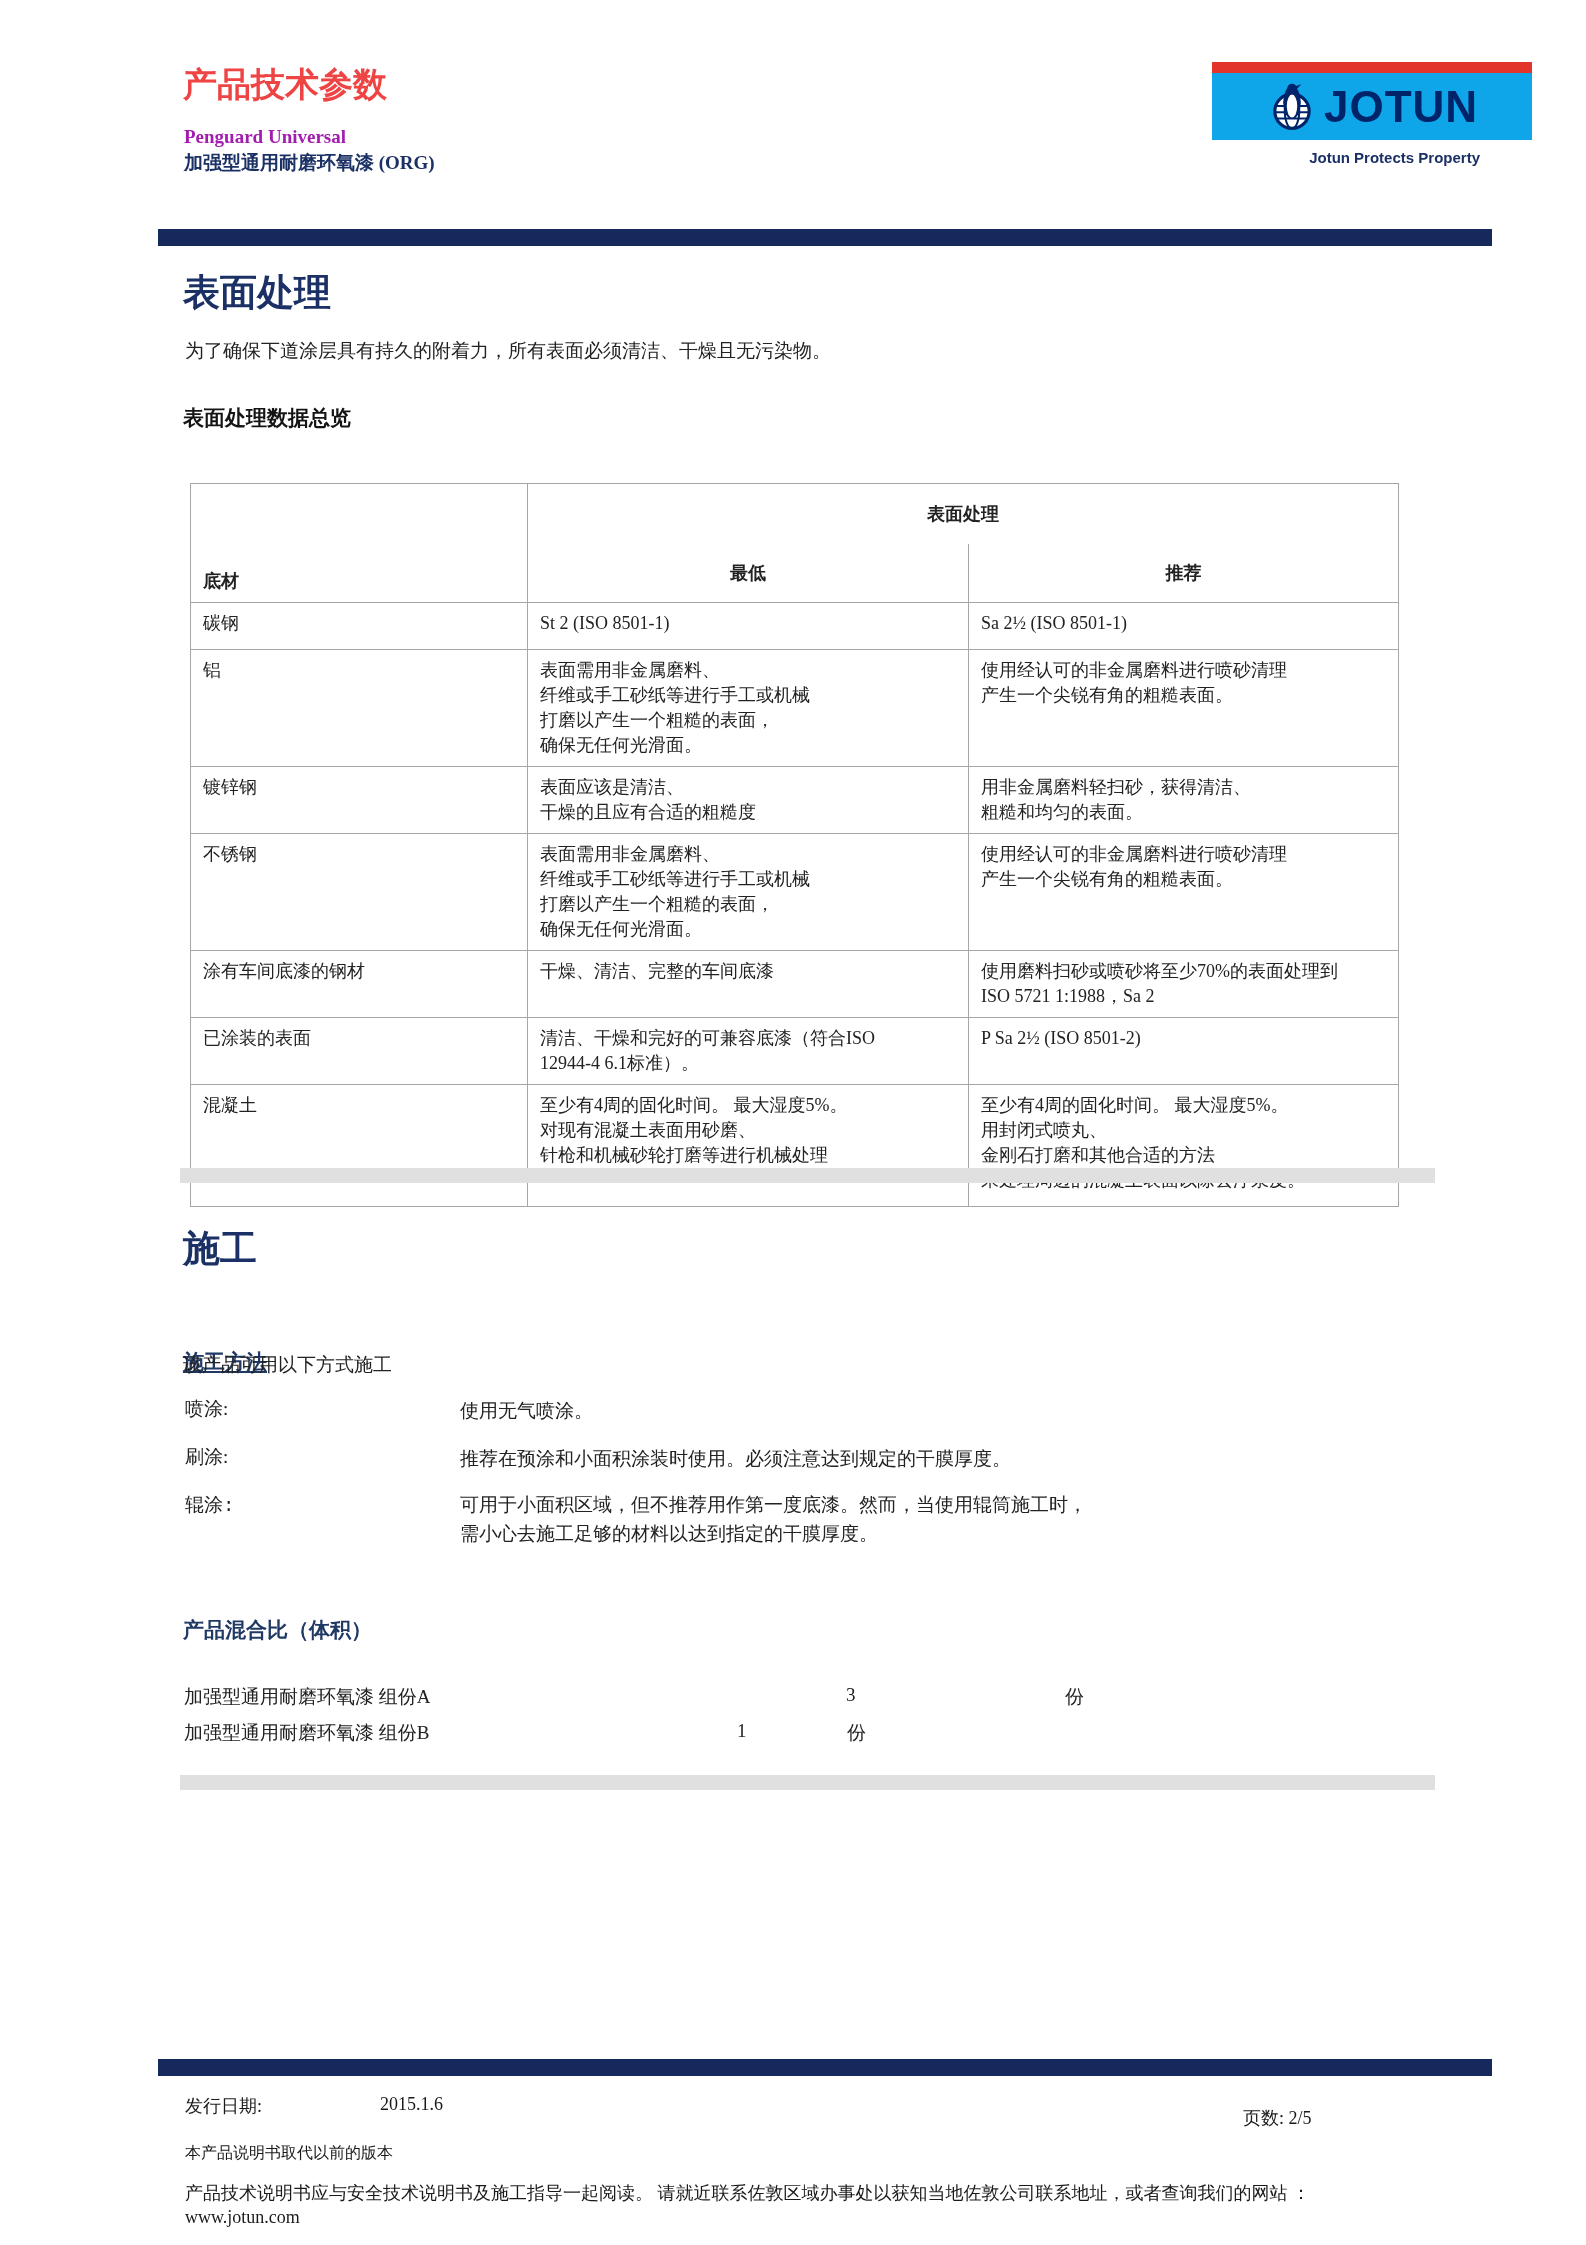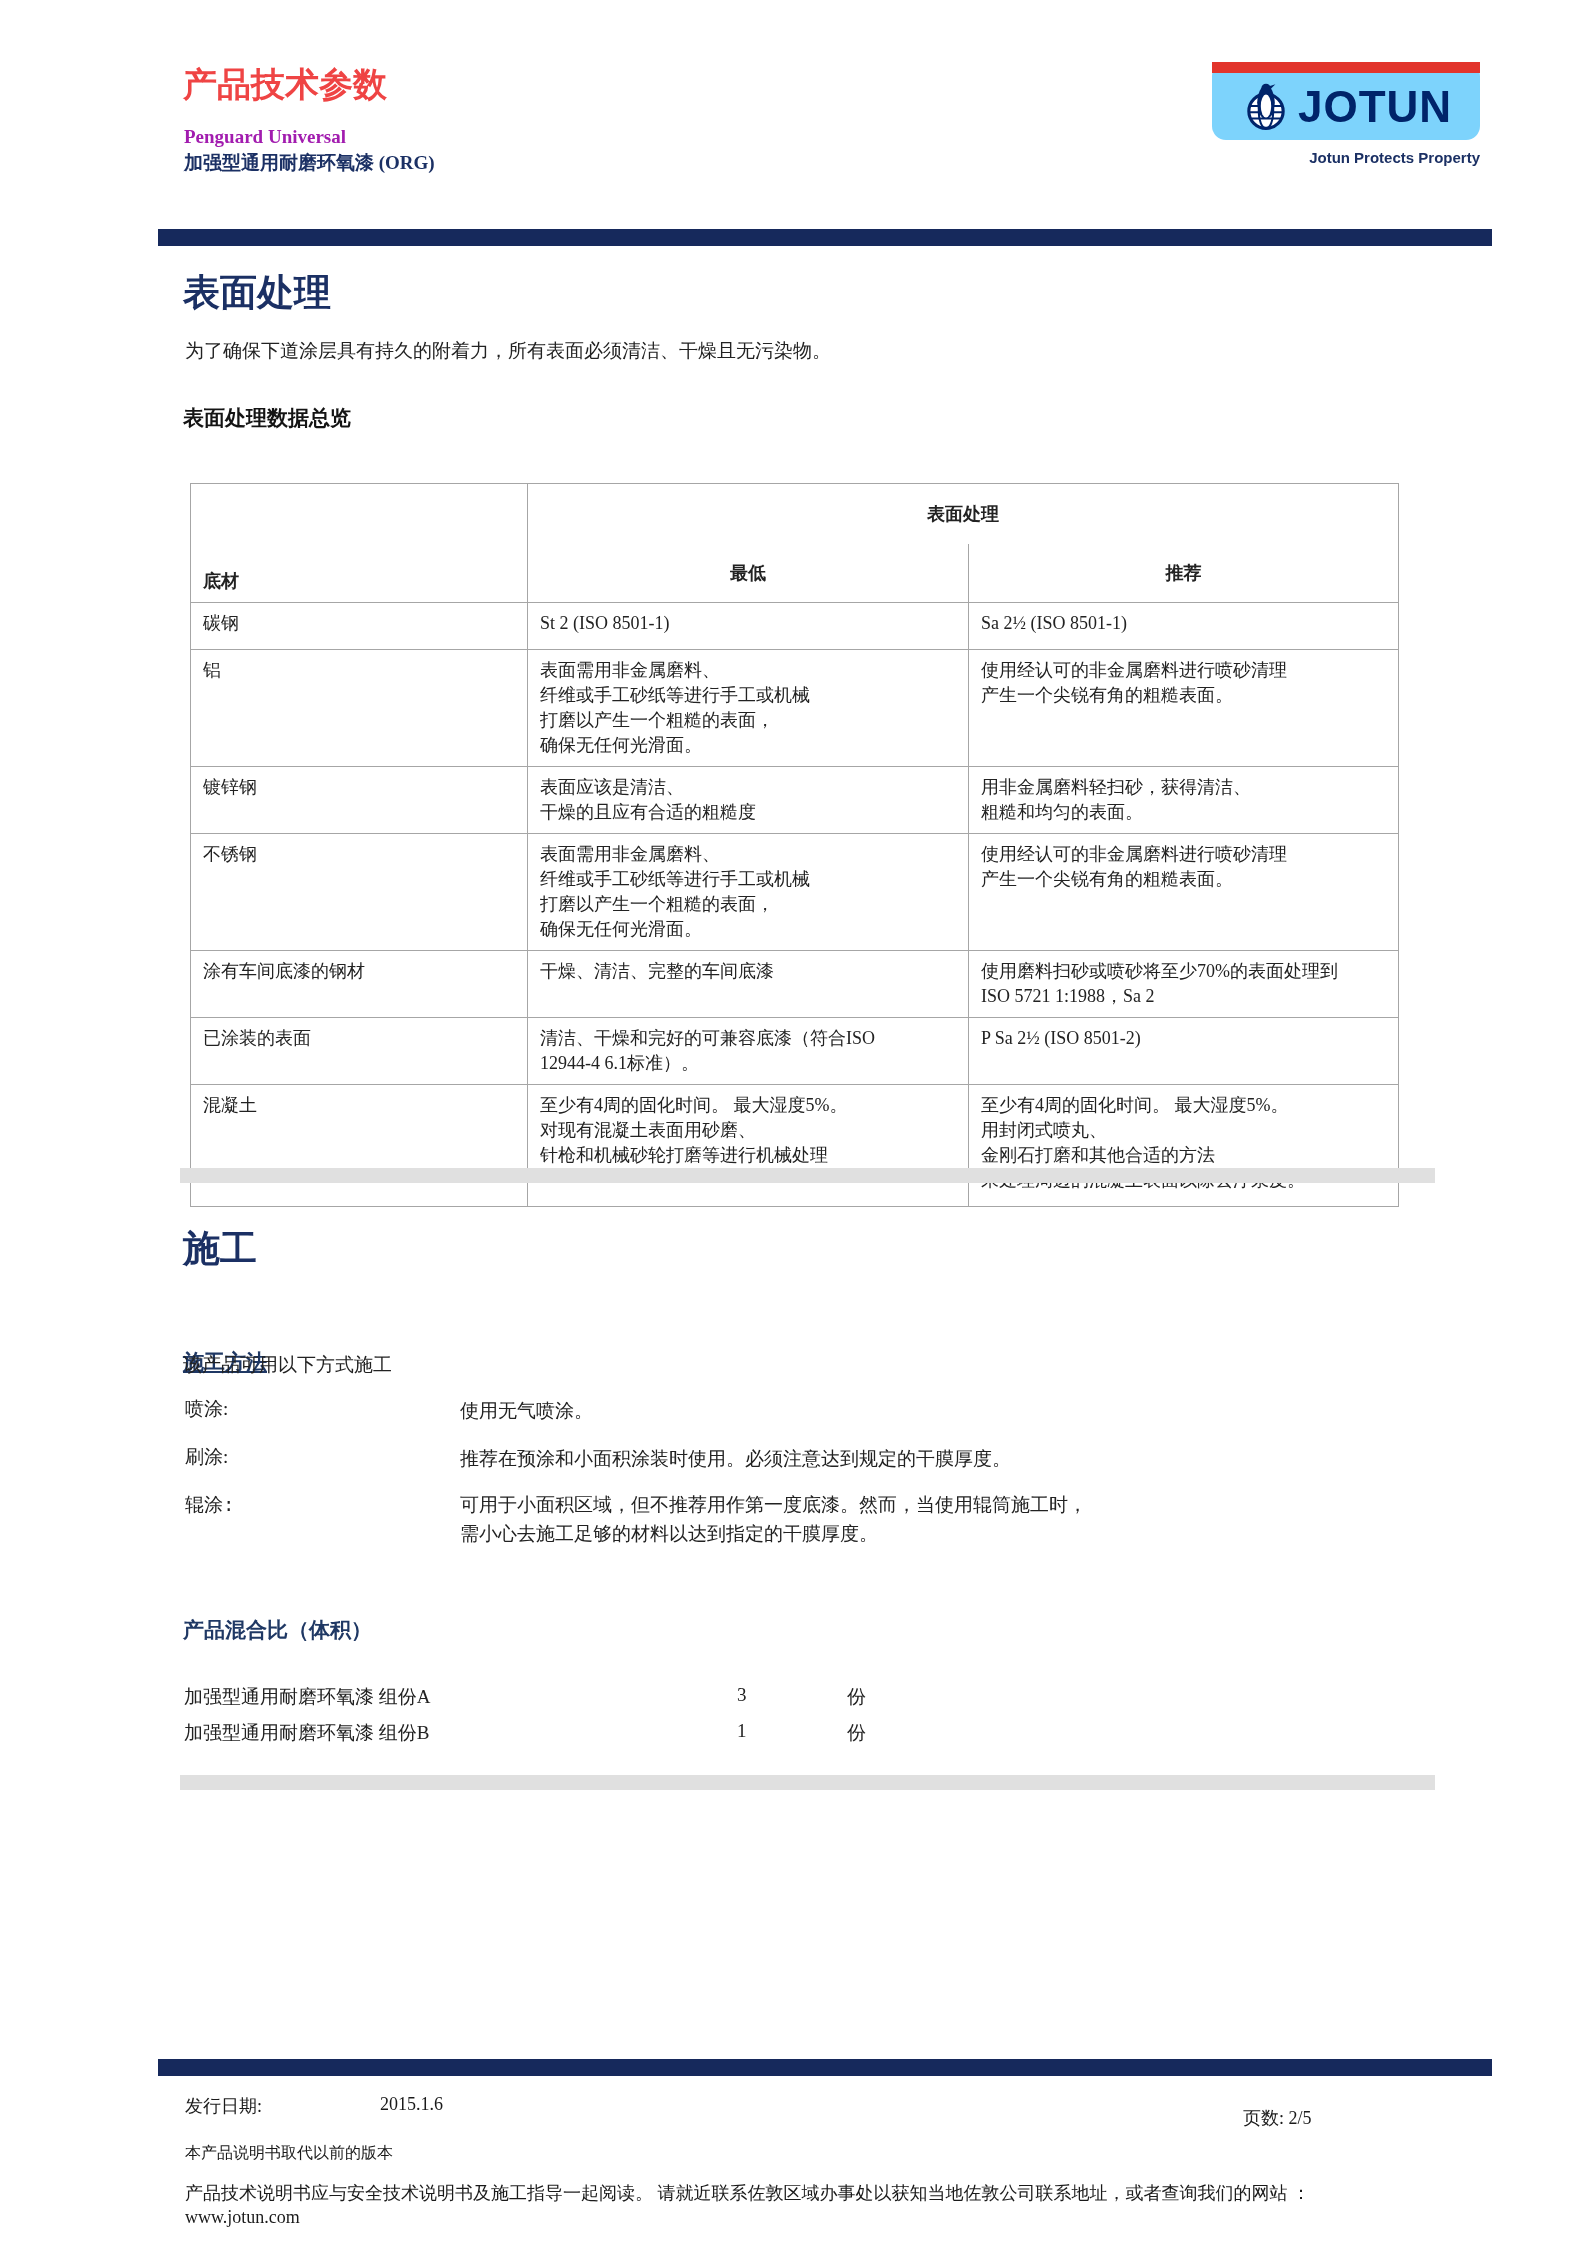--- a/index.html
+++ b/index.html
@@ -21,21 +21,21 @@
   }
   .product-en {
     position:absolute; left:184px; top:126px;
     font-size:19px; font-weight:bold; color:#a21caf;
   }
   .product-cn {
     position:absolute; left:184px; top:150px;
     font-size:19px; font-weight:bold; color:#1b3064;
   }
   .logo-wrap { position:absolute; left:1212px; top:62px; width:268px; }
-  .logo-box { width:268px; height:78px; background:#7dd3fc; position:relative;border-radius:14px; }
+  .logo-box { width:320px; height:78px; background:#0ea5e9; position:relative; }
   .logo-stripe { position:absolute; left:0; top:0; width:100%; height:11px; background:#e2342b; }
   .logo-inner { position:absolute; left:0; top:11px; right:0; bottom:0;
     display:flex; align-items:center; justify-content:center; gap:6px; }
   .logo-text {
     font-family:"Liberation Sans","DejaVu Sans",sans-serif;
     font-size:44px; font-weight:bold; color:#00246a; letter-spacing:1px; line-height:1;
   }
   .logo-tagline {
     margin-top:9px; text-align:right;
     font-family:"Liberation Sans","DejaVu Sans",sans-serif;
@@ -100,21 +100,21 @@
   .method-label { width:275px; flex:0 0 275px; }
   .method-desc  { flex:1; white-space:pre-line; line-height:29px; }
   .mr-0 { top:1396px; }
   .mr-1 { top:1444px; }
   .mr-2 { top:1492px;font-family:Liberation Mono, monospace; }
 
   .mix-row { position:absolute; left:184px; width:900px; display:flex; }
   .mix-component { width:553px; flex:0 0 553px; }
   .mix-ratio { width:110px; flex:0 0 110px; }
   .mix-unit { flex:0 0 auto; }
-  .mix-0 { top:1684px; }
+  .mix-0 { top:1684px;justify-content:space-between; }
   .mix-1 { top:1720px; }
 
   
   .footer-meta { position:absolute; left:185px; top:2094px; width:1300px; font-size:18px; }
   .fm-date-label { position:absolute; left:0; top:0; }
   .fm-date-value { position:absolute; left:195px; top:0; }
   .fm-pages { position:absolute; left:1058px; top:12px; }
   .footer-note1 { position:absolute; left:185px; top:2143px; font-size:16px; }
   .footer-note2 { position:absolute; left:185px; top:2179px; width:1330px; font-size:18px; line-height:28px; }
   .footer-site  { position:absolute; left:185px; top:2207px; font-size:18px; }

